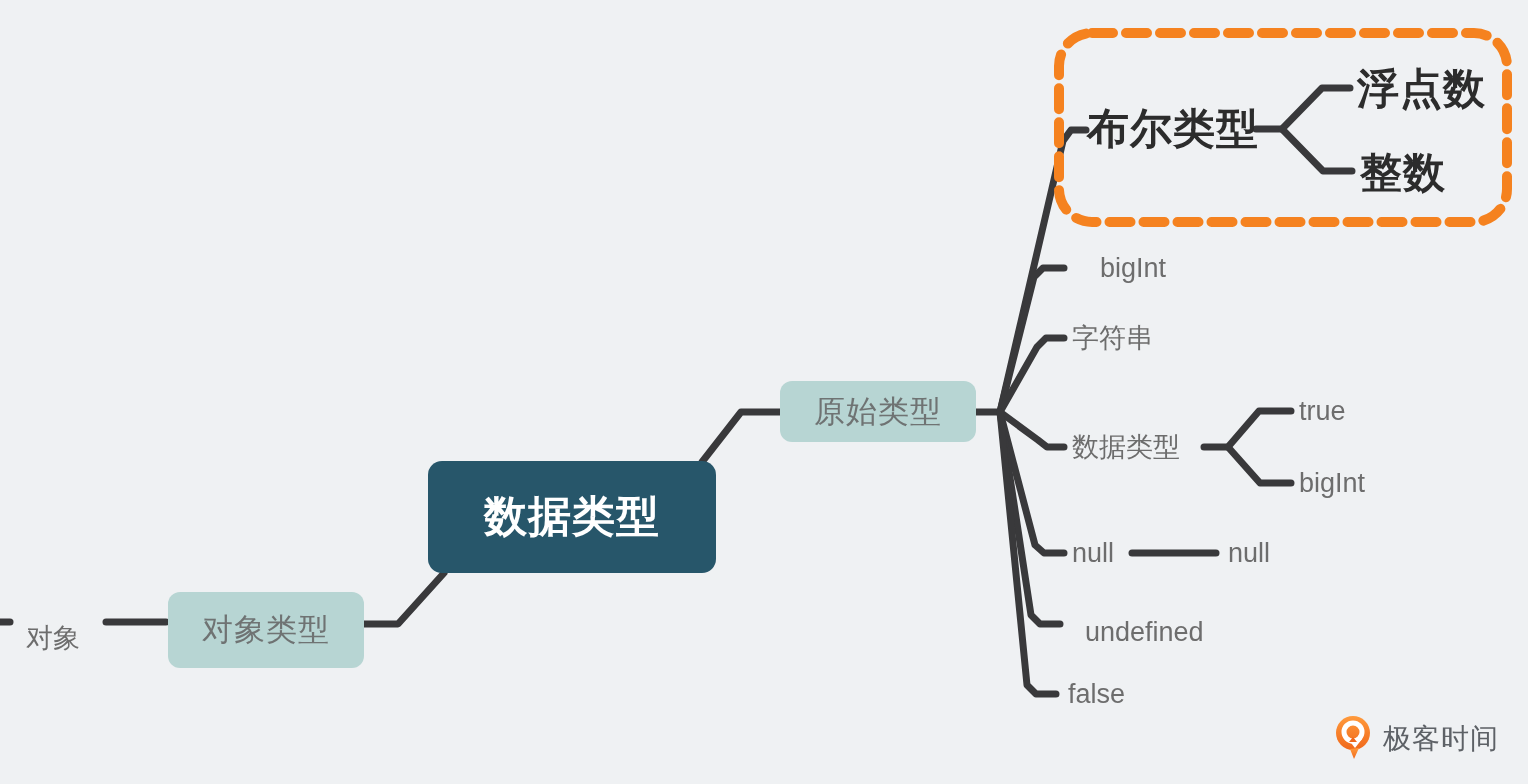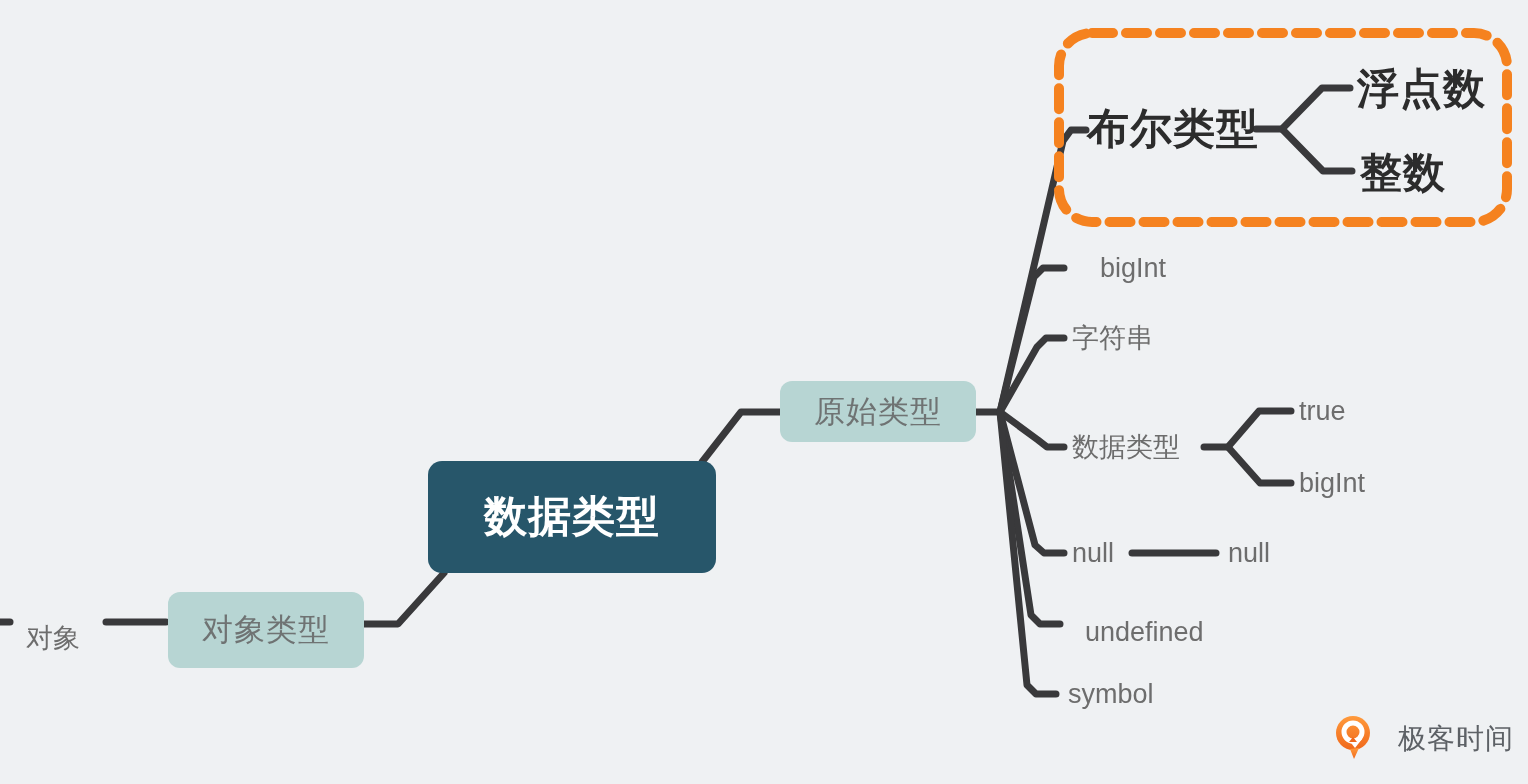--- a/index.html
+++ b/index.html
@@ -60,21 +60,21 @@
     font-size: 42px;
     font-weight: 700;
     letter-spacing: 1px;
     white-space: nowrap;
   }
   .watermark {
     position: absolute;
     left: 1334px; top: 715px;
     display: flex;
     align-items: center;
-    gap: 24px;
+    gap: 9px;
   }
   .watermark-text {
     color: #5d6166;
     font-size: 28px;
     letter-spacing: 1px;
     white-space: nowrap;
   }
 </style>
 </head>
 <body>
@@ -135,21 +135,21 @@
   <div class="leaf" style="left:1299px; top:411px;">true</div>
 
   <div class="leaf" style="left:1299px; top:483px;">bigInt</div>
 
   <div class="leaf" style="left:1072px; top:553px;">null</div>
 
   <div class="leaf" style="left:1228px; top:553px;">null</div>
 
   <div class="leaf" style="left:1072px; top:632px;margin-left:13px;">undefined</div>
 
-  <div class="leaf" style="left:1068px; top:694px;">symbol</div>
+  <div class="leaf" style="left:1068px; top:694px;">false</div>
 
   <div class="watermark">
     <svg width="40" height="48" viewBox="0 0 40 48">
       <defs>
         <linearGradient id="gk" x1="0" y1="0" x2="0" y2="1">
           <stop offset="0" stop-color="#ff9a3c"></stop>
           <stop offset="1" stop-color="#f0681a"></stop>
         </linearGradient>
       </defs>
       <circle cx="19" cy="18" r="17" fill="url(#gk)"></circle>

